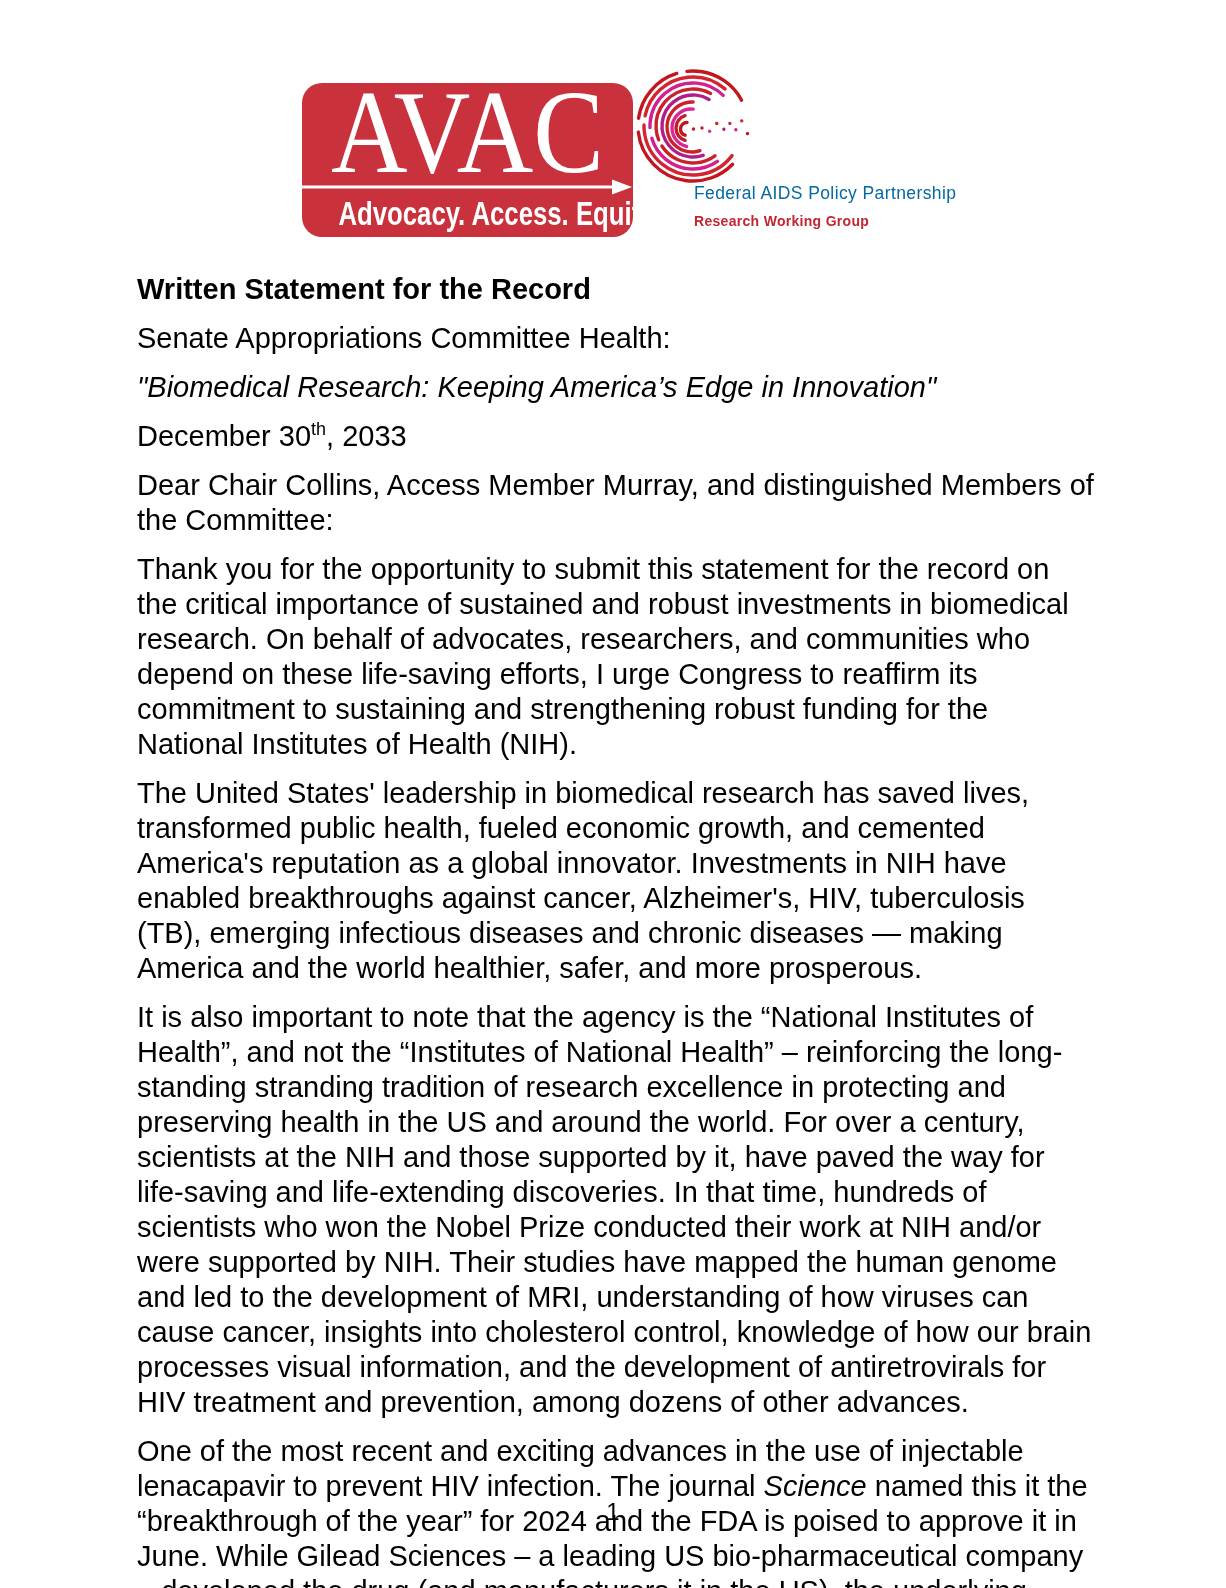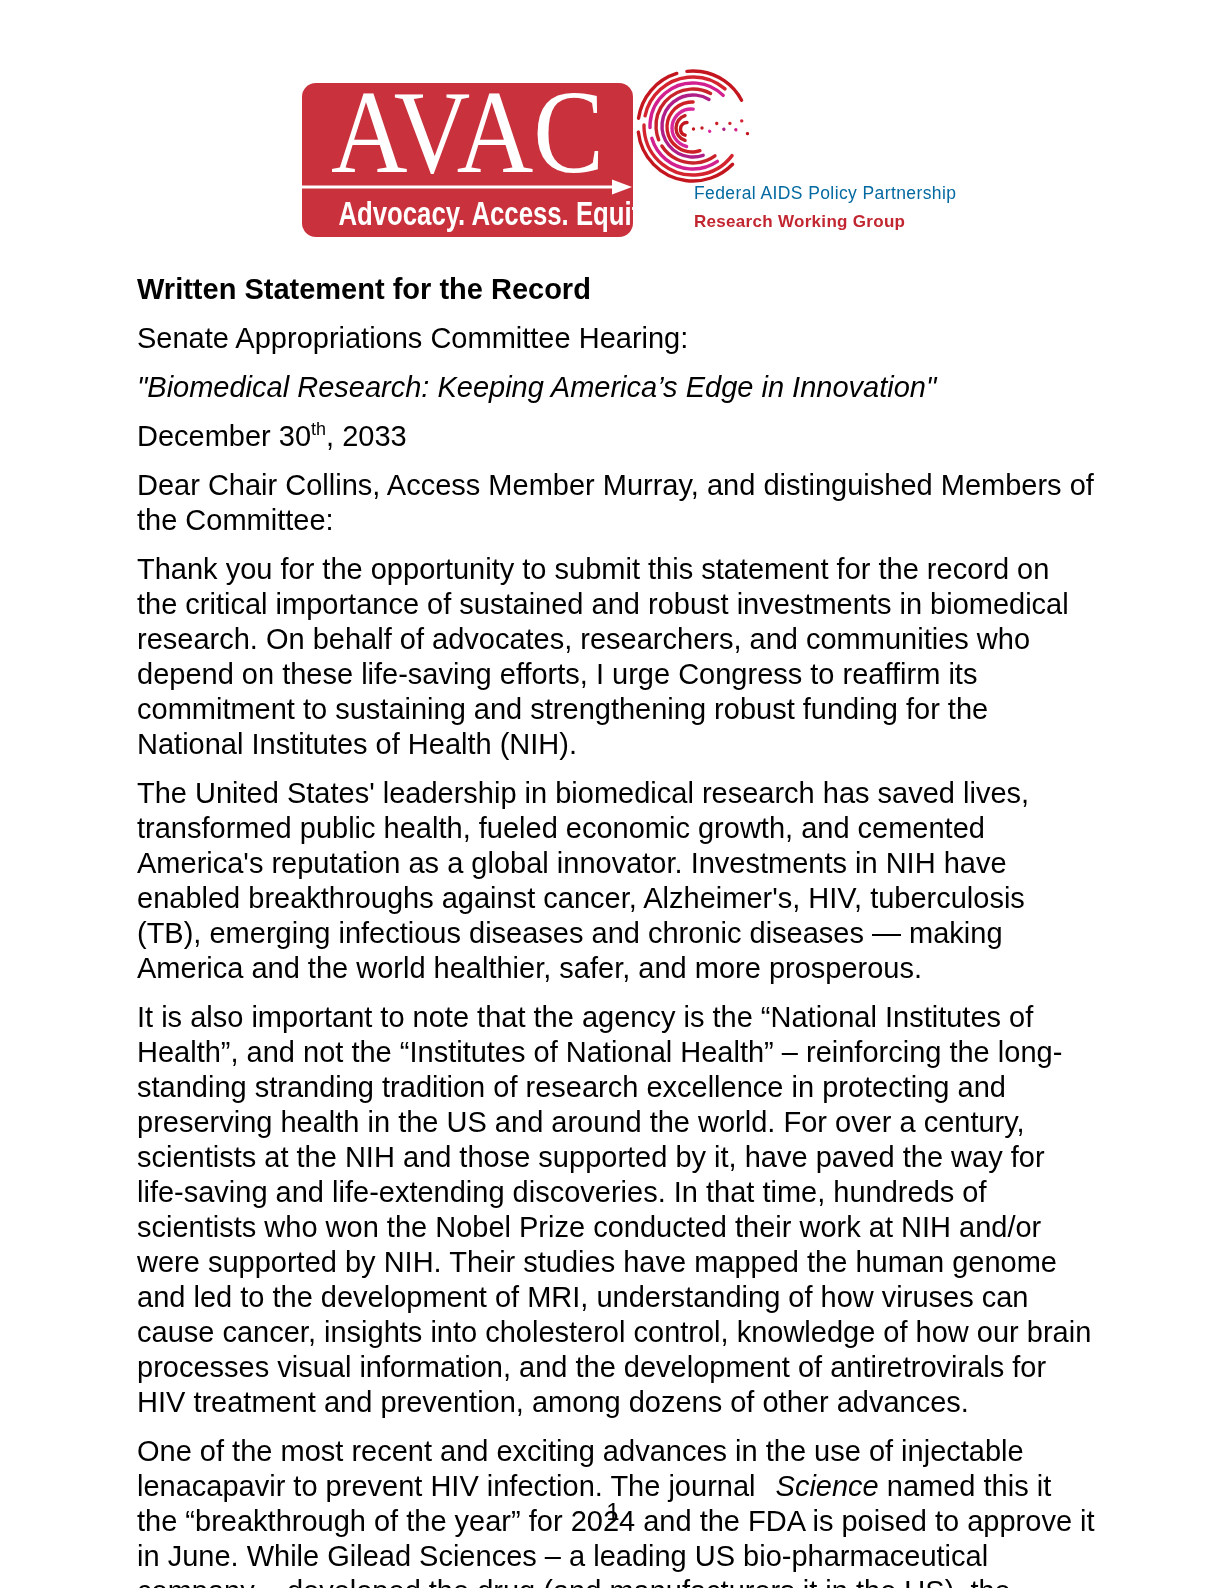--- a/index.html
+++ b/index.html
@@ -13,21 +13,21 @@
     color: #000000;
     overflow: hidden;
   }
 
   
   .avac-logo {
     position: absolute;
     left: 302px; top: 83px;
     width: 331px; height: 154px;
     background: #C9313C;
-    border-radius: 14px;
+    border-radius: 20px;
   }
   .avac-name {
     position: absolute;
     left: 0; right: 0; top: 0; height: 102px;
     display: flex; align-items: center; justify-content: center;
     font-family: "Liberation Serif", serif;
     font-size: 106px;
     line-height: 1;
     color: #ffffff;
     transform: scaleY(1.12);
@@ -78,40 +78,40 @@
     left: 61px; top: 124px;
     font-size: 17.5px;
     line-height: 22px;
     color: #0369a1;
     letter-spacing: 0.4px;
     white-space: nowrap;
   }
   .fapp-group {
     position: absolute;
     left: 61px; top: 152px;
-    font-size: 17px;
+    font-size: 14px;
     line-height: 23px;
     font-weight: bold;
     color: #C22630;
     letter-spacing: 0.3px;
     white-space: nowrap;
   }
 
   
   .doc-body {
     position: absolute;
     left: 137px; top: 272px;
     width: 958px;
     font-size: 29px;
     line-height: 35px;
     color: #000000;
   }
   .doc-body p { margin: 0 0 14px 0; }
   .bold { font-weight: bold; }
-  .italic { font-style: italic; margin-left: 12px; }
+  .italic { font-style: italic; }
   sup { font-size: 0.62em; line-height: 0; vertical-align: super; }
 
   .page-number {
     position: absolute;
     left: 0; top: 1498px;
     width: 100%;
     text-align: center;
     font-size: 24px;
     color: #000000;
   }
@@ -147,21 +147,21 @@
         </g>
       </svg>
       <div class="fapp-subtitle">Federal AIDS Policy Partnership</div>
       <div class="fapp-group">Research Working Group</div>
     </div>
 
   </header>
 
   <main class="doc-body">
     <p class="bold">Written Statement for the Record</p>
-    <p>Senate Appropriations Committee Hearing:</p>
+    <p>Senate Appropriations Committee Health:</p>
     <p class="italic">"Biomedical Research: Keeping America’s Edge in Innovation"</p>
     <p><span>December 30</span><sup>th</sup><span>, 2033</span></p>
     <p>Dear Chair Collins, Access Member Murray, and distinguished Members of the Committee:</p>
     <p>Thank you for the opportunity to submit this statement for the record on the critical importance of sustained and robust investments in biomedical research. On behalf of advocates, researchers, and communities who depend on these life-saving efforts, I urge Congress to reaffirm its commitment to sustaining and strengthening robust funding for the National Institutes of Health (NIH).</p>
     <p>The United States' leadership in biomedical research has saved lives, transformed public health, fueled economic growth, and cemented America's reputation as a global innovator. Investments in NIH have enabled breakthroughs against cancer, Alzheimer's, HIV, tuberculosis (TB), emerging infectious diseases and chronic diseases — making America and the world healthier, safer, and more prosperous.</p>
     <p>It is also important to note that the agency is the “National Institutes of Health”, and not the “Institutes of National Health” – reinforcing the long-standing stranding tradition of research excellence in protecting and preserving health in the US and around the world. For over a century, scientists at the NIH and those supported by it, have paved the way for life-saving and life-extending discoveries. In that time, hundreds of scientists who won the Nobel Prize conducted their work at NIH and/or were supported by NIH. Their studies have mapped the human genome and led to the development of MRI, understanding of how viruses can cause cancer, insights into cholesterol control, knowledge of how our brain processes visual information, and the development of antiretrovirals for HIV treatment and prevention, among dozens of other advances.</p>
     <p><span>One of the most recent and exciting advances in the use of injectable lenacapavir to prevent HIV infection. The journal </span><span class="italic">Science</span><span> named this it the “breakthrough of the year” for 2024 and the FDA is poised to approve it in June. While Gilead Sciences – a leading US bio-pharmaceutical company – developed the drug (and manufacturers it in the US), the underlying technology was developed with NIH-funded research at the University of Utah, more than two decades ago.</span></p>
   </main>
 
   <div class="page-number">1</div>

